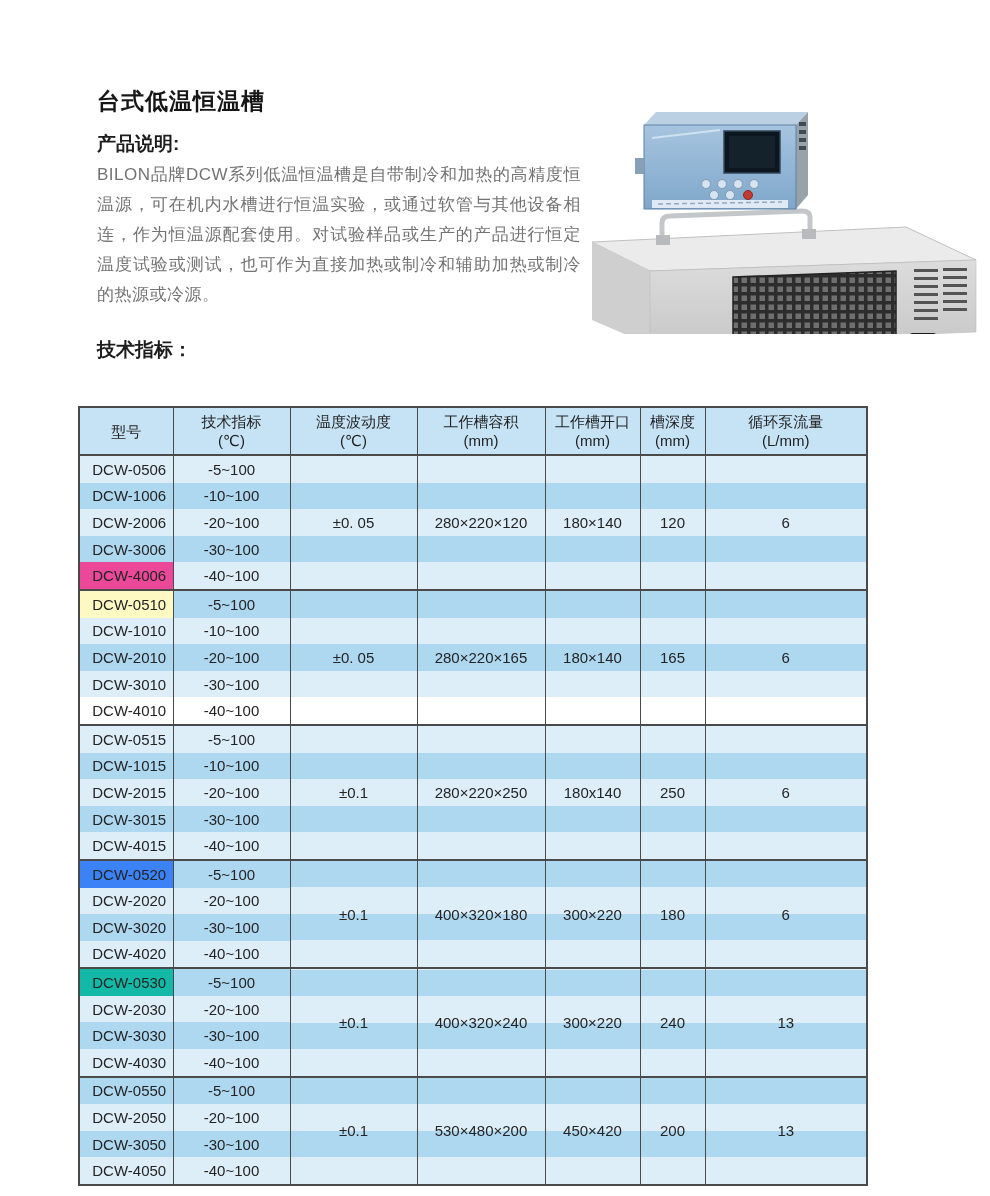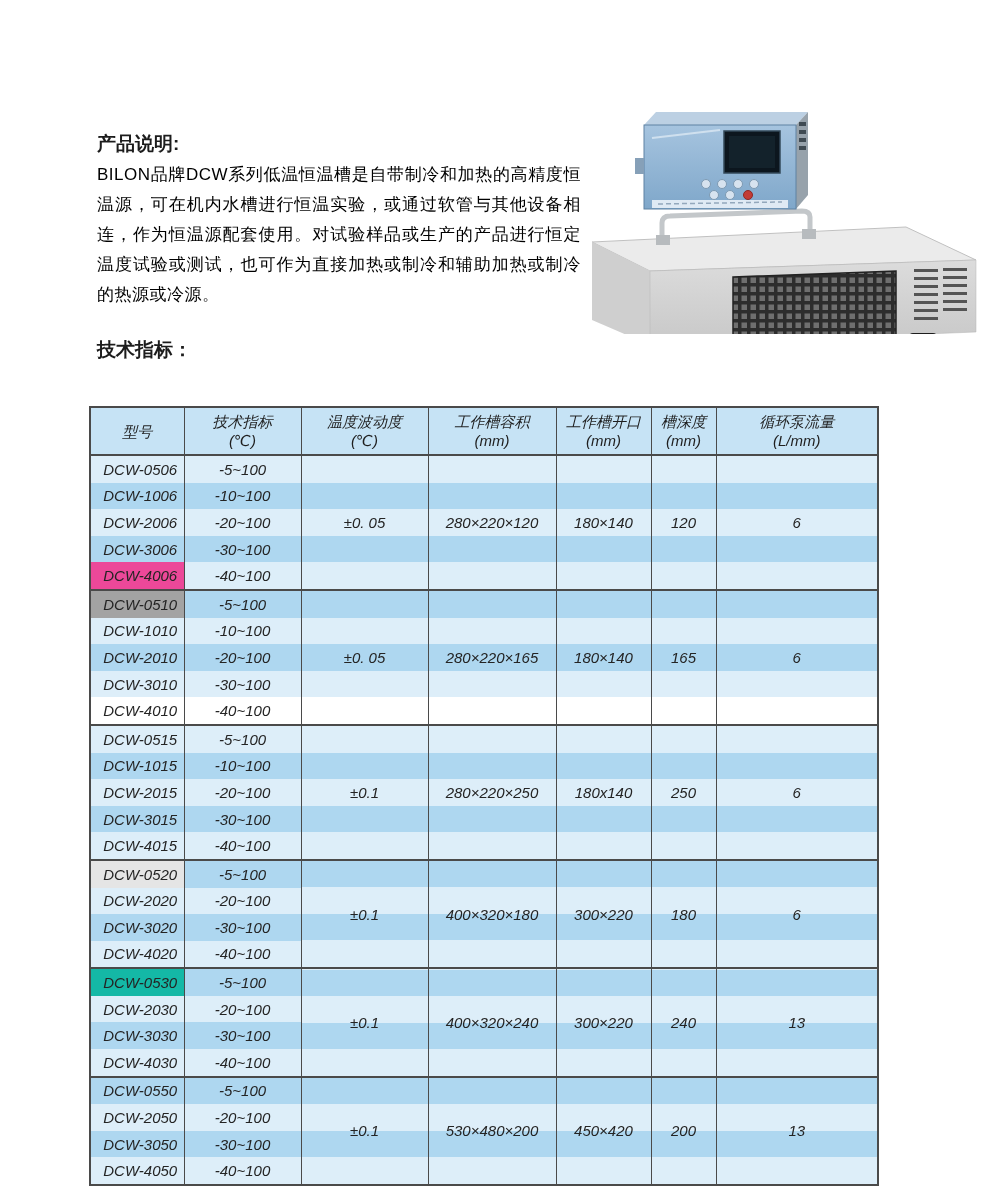--- a/index.html
+++ b/index.html
@@ -12,42 +12,43 @@
   .hdr-stripe{position:absolute;top:22px;width:14px;height:34px;background:#7bb944;transform:skewX(35deg);transform-origin:top left;}
   .hdr-block{position:absolute;top:22px;left:738px;width:280px;height:34px;background:#7bb944;transform:skewX(35deg);transform-origin:top left;}
   .logo{position:absolute;top:6px;right:14px;color:#fff;border-bottom:3px solid #fff;padding:0 8px 3px 4px;white-space:nowrap;}
   .logo-script{font-family:"DejaVu Serif","Liberation Serif",serif;font-style:italic;font-weight:bold;font-size:30px;letter-spacing:1px;}
   .logo-reg{font-size:13px;vertical-align:18px;margin:0 1px;}
   .logo-cn{font-size:30px;font-weight:800;letter-spacing:3px;}
 
   
   .doc-title{position:absolute;left:97px;top:86px;font-size:23px;font-weight:bold;color:#161616;letter-spacing:1px;}
   .desc-label{position:absolute;left:97px;top:131px;font-size:19px;font-weight:bold;color:#1c1c1c;}
-  .desc-text{position:absolute;left:97px;top:160px;width:484px;font-size:17px;line-height:30px;color:#000000;text-align:justify;letter-spacing:0.5px;}
+  .desc-text{position:absolute;left:97px;top:160px;width:484px;font-size:17px;line-height:30px;color:#737373;text-align:justify;letter-spacing:0.5px;}
   .spec-label{position:absolute;left:97px;top:337px;font-size:19px;font-weight:bold;color:#1c1c1c;}
 
   
   .photo{position:absolute;left:578px;top:96px;width:408px;height:238px;}
 
   
-  .spec-table{position:absolute;left:89px;top:406px;border-collapse:collapse;table-layout:fixed;width:788px;font-size:15px;color:#222;font-style:italic;}
+  .spec-table{position:absolute;left:78px;top:406px;border-collapse:collapse;table-layout:fixed;width:788px;font-size:15px;color:#222;}
   .spec-table{border:2px solid #4a4a4a;}
   .spec-table th,.spec-table td{border-left:1px solid #4a4a4a;border-right:1px solid #4a4a4a;overflow:hidden;}
   .spec-table thead th{background:#c6e3f5;border-bottom:2px solid #4a4a4a;height:46px;font-weight:normal;padding:0;line-height:19px;color:#1f1f1f;}
   .spec-table tbody td{height:26.6px;padding:0;text-align:center;vertical-align:middle;color:#242424;}
   .spec-table td.model{text-align:center;padding-left:6px;}
   .spec-table tr.gtop td{border-top:2px solid #4a4a4a;}
   .h-l1,.h-l2{display:block;text-align:center;}
 </style>
 </head>
 <body>
 
 <div class="page">
 
 
+  <div class="doc-title">台式低温恒温槽</div>
   <div class="desc-label">产品说明:</div>
   <div class="desc-text">BILON品牌DCW系列低温恒温槽是自带制冷和加热的高精度恒温源，可在机内水槽进行恒温实验，或通过软管与其他设备相连，作为恒温源配套使用。对试验样品或生产的产品进行恒定温度试验或测试，也可作为直接加热或制冷和辅助加热或制冷的热源或冷源。</div>
   <div class="spec-label">技术指标：</div>
 
   <svg class="photo" viewBox="0 0 408 238">
     <defs>
       <linearGradient id="bluev" x1="0" y1="0" x2="0" y2="1">
         <stop offset="0" stop-color="#a6c4df"></stop>
           <stop offset="1" stop-color="#7fa7ca"></stop>
       </linearGradient>
@@ -178,21 +179,21 @@
         </tr>
         <tr>
           <td class="model" style="background: rgb(174, 215, 240); margin-left: 46px;">DCW-3006</td>
           <td style="background: rgb(174, 215, 240);">-30~100</td>
         </tr>
         <tr>
           <td class="model" style="background: #ec4899;">DCW-4006</td>
           <td style="background: rgb(221, 238, 249);">-40~100</td>
         </tr>
         <tr class="gtop">
-          <td class="model" style="background: #a3a3a3;">DCW-0510</td>
+          <td class="model" style="background: #fef9c3;">DCW-0510</td>
           <td style="background: rgb(174, 215, 240);">-5~100</td>
           <td rowspan="5" style="background: linear-gradient(rgb(174, 215, 240) 0%, rgb(174, 215, 240) 20%, rgb(221, 238, 249) 20%, rgb(221, 238, 249) 40%, rgb(174, 215, 240) 40%, rgb(174, 215, 240) 60%, rgb(221, 238, 249) 60%, rgb(221, 238, 249) 80%, rgb(255, 255, 255) 80%, rgb(255, 255, 255) 100%);">±0. 05</td>
           <td rowspan="5" style="background: linear-gradient(rgb(174, 215, 240) 0%, rgb(174, 215, 240) 20%, rgb(221, 238, 249) 20%, rgb(221, 238, 249) 40%, rgb(174, 215, 240) 40%, rgb(174, 215, 240) 60%, rgb(221, 238, 249) 60%, rgb(221, 238, 249) 80%, rgb(255, 255, 255) 80%, rgb(255, 255, 255) 100%);">280×220×165</td>
           <td rowspan="5" style="background: linear-gradient(rgb(174, 215, 240) 0%, rgb(174, 215, 240) 20%, rgb(221, 238, 249) 20%, rgb(221, 238, 249) 40%, rgb(174, 215, 240) 40%, rgb(174, 215, 240) 60%, rgb(221, 238, 249) 60%, rgb(221, 238, 249) 80%, rgb(255, 255, 255) 80%, rgb(255, 255, 255) 100%);">180×140</td>
           <td rowspan="5" style="background: linear-gradient(rgb(174, 215, 240) 0%, rgb(174, 215, 240) 20%, rgb(221, 238, 249) 20%, rgb(221, 238, 249) 40%, rgb(174, 215, 240) 40%, rgb(174, 215, 240) 60%, rgb(221, 238, 249) 60%, rgb(221, 238, 249) 80%, rgb(255, 255, 255) 80%, rgb(255, 255, 255) 100%);">165</td>
           <td rowspan="5" style="background: linear-gradient(rgb(174, 215, 240) 0%, rgb(174, 215, 240) 20%, rgb(221, 238, 249) 20%, rgb(221, 238, 249) 40%, rgb(174, 215, 240) 40%, rgb(174, 215, 240) 60%, rgb(221, 238, 249) 60%, rgb(221, 238, 249) 80%, rgb(255, 255, 255) 80%, rgb(255, 255, 255) 100%);">6</td>
         </tr>
         <tr>
           <td class="model" style="background: rgb(221, 238, 249);">DCW-1010</td>
           <td style="background: rgb(221, 238, 249);">-10~100</td>
@@ -228,21 +229,21 @@
         </tr>
         <tr>
           <td class="model" style="background: rgb(174, 215, 240);">DCW-3015</td>
           <td style="background: rgb(174, 215, 240);">-30~100</td>
         </tr>
         <tr>
           <td class="model" style="background: rgb(221, 238, 249);">DCW-4015</td>
           <td style="background: rgb(221, 238, 249);">-40~100</td>
         </tr>
         <tr class="gtop">
-          <td class="model" style="background: #e5e5e5;">DCW-0520</td>
+          <td class="model" style="background: #3b82f6;">DCW-0520</td>
           <td style="background: rgb(174, 215, 240);">-5~100</td>
           <td rowspan="4" style="background: linear-gradient(rgb(174, 215, 240) 0%, rgb(174, 215, 240) 25%, rgb(221, 238, 249) 25%, rgb(221, 238, 249) 50%, rgb(174, 215, 240) 50%, rgb(174, 215, 240) 75%, rgb(221, 238, 249) 75%, rgb(221, 238, 249) 100%);">±0.1</td>
           <td rowspan="4" style="background: linear-gradient(rgb(174, 215, 240) 0%, rgb(174, 215, 240) 25%, rgb(221, 238, 249) 25%, rgb(221, 238, 249) 50%, rgb(174, 215, 240) 50%, rgb(174, 215, 240) 75%, rgb(221, 238, 249) 75%, rgb(221, 238, 249) 100%);">400×320×180</td>
           <td rowspan="4" style="background: linear-gradient(rgb(174, 215, 240) 0%, rgb(174, 215, 240) 25%, rgb(221, 238, 249) 25%, rgb(221, 238, 249) 50%, rgb(174, 215, 240) 50%, rgb(174, 215, 240) 75%, rgb(221, 238, 249) 75%, rgb(221, 238, 249) 100%);">300×220</td>
           <td rowspan="4" style="background: linear-gradient(rgb(174, 215, 240) 0%, rgb(174, 215, 240) 25%, rgb(221, 238, 249) 25%, rgb(221, 238, 249) 50%, rgb(174, 215, 240) 50%, rgb(174, 215, 240) 75%, rgb(221, 238, 249) 75%, rgb(221, 238, 249) 100%);">180</td>
           <td rowspan="4" style="background: linear-gradient(rgb(174, 215, 240) 0%, rgb(174, 215, 240) 25%, rgb(221, 238, 249) 25%, rgb(221, 238, 249) 50%, rgb(174, 215, 240) 50%, rgb(174, 215, 240) 75%, rgb(221, 238, 249) 75%, rgb(221, 238, 249) 100%);">6</td>
         </tr>
         <tr>
           <td class="model" style="background: rgb(221, 238, 249);">DCW-2020</td>
           <td style="background: rgb(221, 238, 249);">-20~100</td>

